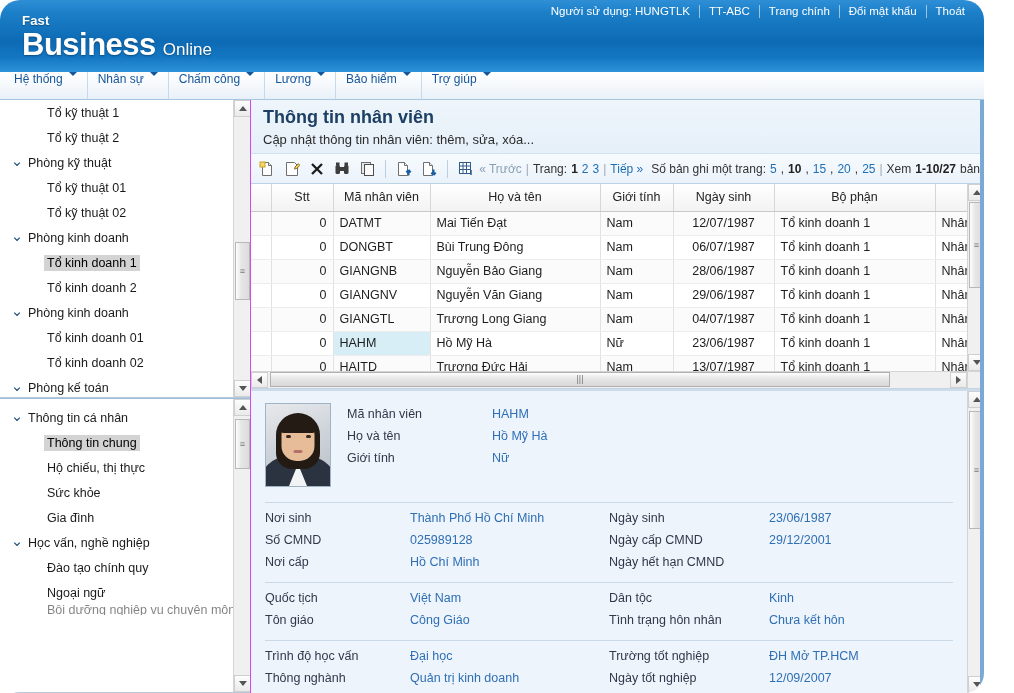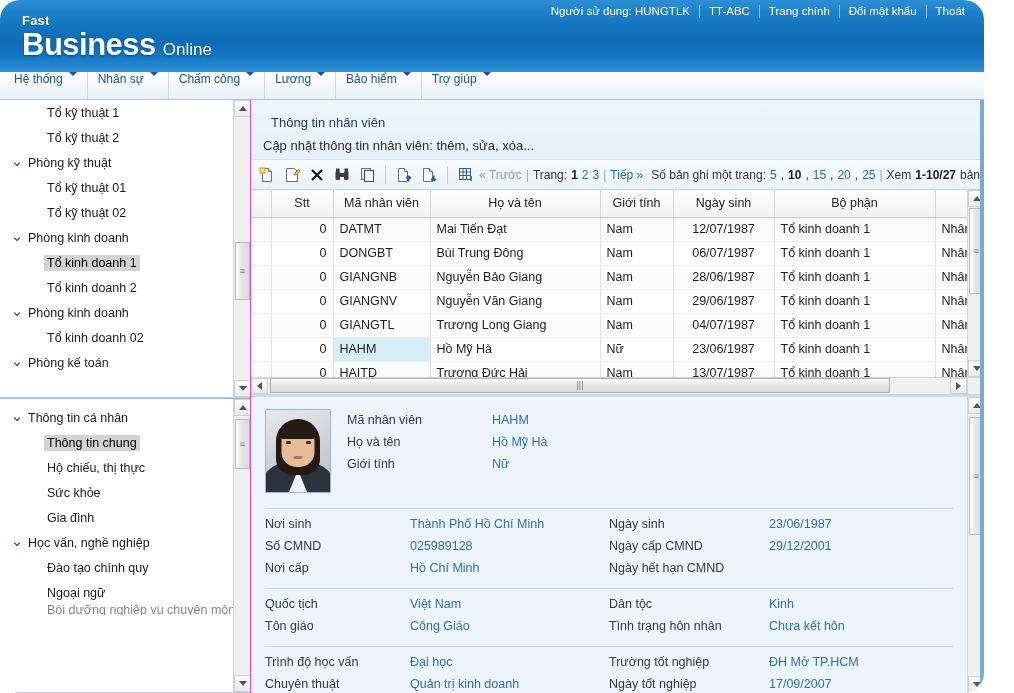--- a/index.html
+++ b/index.html
@@ -163,21 +163,21 @@
 
   
   .rightpanel { flex: 1; display: flex; flex-direction: column; background: #ffffff; overflow: hidden; }
 
   .page-head {
     background: linear-gradient(to bottom,#eef5fb 0%, #e6f0f9 100%);
     padding: 7px 12px 6px 12px;
     border-bottom: 1px solid #cfe0ee;
   }
   .page-head h1 {
-    margin: 8px; font-size: 13px; font-weight: normal; color: #1d3f63;
+    margin: 0; font-size: 18px; font-weight: bold; color: #1d3f63;
   }
   .page-head .sub { margin-top: 4px; font-size: 13px; color: #2b2b2b; }
 
   .toolbar {
     height: 30px;
     display: flex; align-items: center;
     background: linear-gradient(to bottom,#f7fbfe,#eaf2fa);
     border-bottom: 1px solid #bcd3e6;
     padding: 0 4px;
     gap: 2px;
@@ -432,20 +432,24 @@
                 <span class="chev"></span>
                 <span class="lbl">Tổ kinh doanh 1</span>
               </li>
               <li class="tnode lvl1">
                 <span class="chev"></span>
                 <span class="lbl">Tổ kinh doanh 2</span>
               </li>
               <li class="tnode lvl0">
                 <span class="chev" style="font-size: 15px; line-height: 0; padding-bottom: 4px;">⌄</span>
                 <span class="lbl">Phòng kinh doanh</span>
+              </li>
+              <li class="tnode lvl1">
+                <span class="chev"></span>
+                <span class="lbl">Tổ kinh doanh 01</span>
               </li>
               <li class="tnode lvl1">
                 <span class="chev"></span>
                 <span class="lbl">Tổ kinh doanh 02</span>
               </li>
               <li class="tnode lvl0">
                 <span class="chev" style="font-size: 15px; line-height: 0; padding-bottom: 4px;">⌄</span>
                 <span class="lbl">Phòng kế toán</span>
               </li>
             </ul>
@@ -823,32 +827,32 @@
             </div>
 
             <div class="dsection">
               <div class="dgrid2">
                 <div class="dcol" id="edu-left">
                     <div class="drow">
                       <div class="dlabel">Trình độ học vấn</div>
                       <div class="dvalue">Đại học</div>
                     </div>
                     <div class="drow">
-                      <div class="dlabel">Chuyên thuật</div>
+                      <div class="dlabel">Thông nghành</div>
                       <div class="dvalue">Quản trị kinh doanh</div>
                     </div>
                   </div>
                 <div class="dcol dcol2" id="edu-right">
                     <div class="drow">
                       <div class="dlabel">Trường tốt nghiệp</div>
                       <div class="dvalue">ĐH Mở TP.HCM</div>
                     </div>
                     <div class="drow">
                       <div class="dlabel">Ngày tốt nghiệp</div>
-                      <div class="dvalue">17/09/2007</div>
+                      <div class="dvalue">12/09/2007</div>
                     </div>
                   </div>
               </div>
             </div>
 
           </div>
         </div>
 
         <div class="detail-vscroll">
           <div class="vs-btn">

